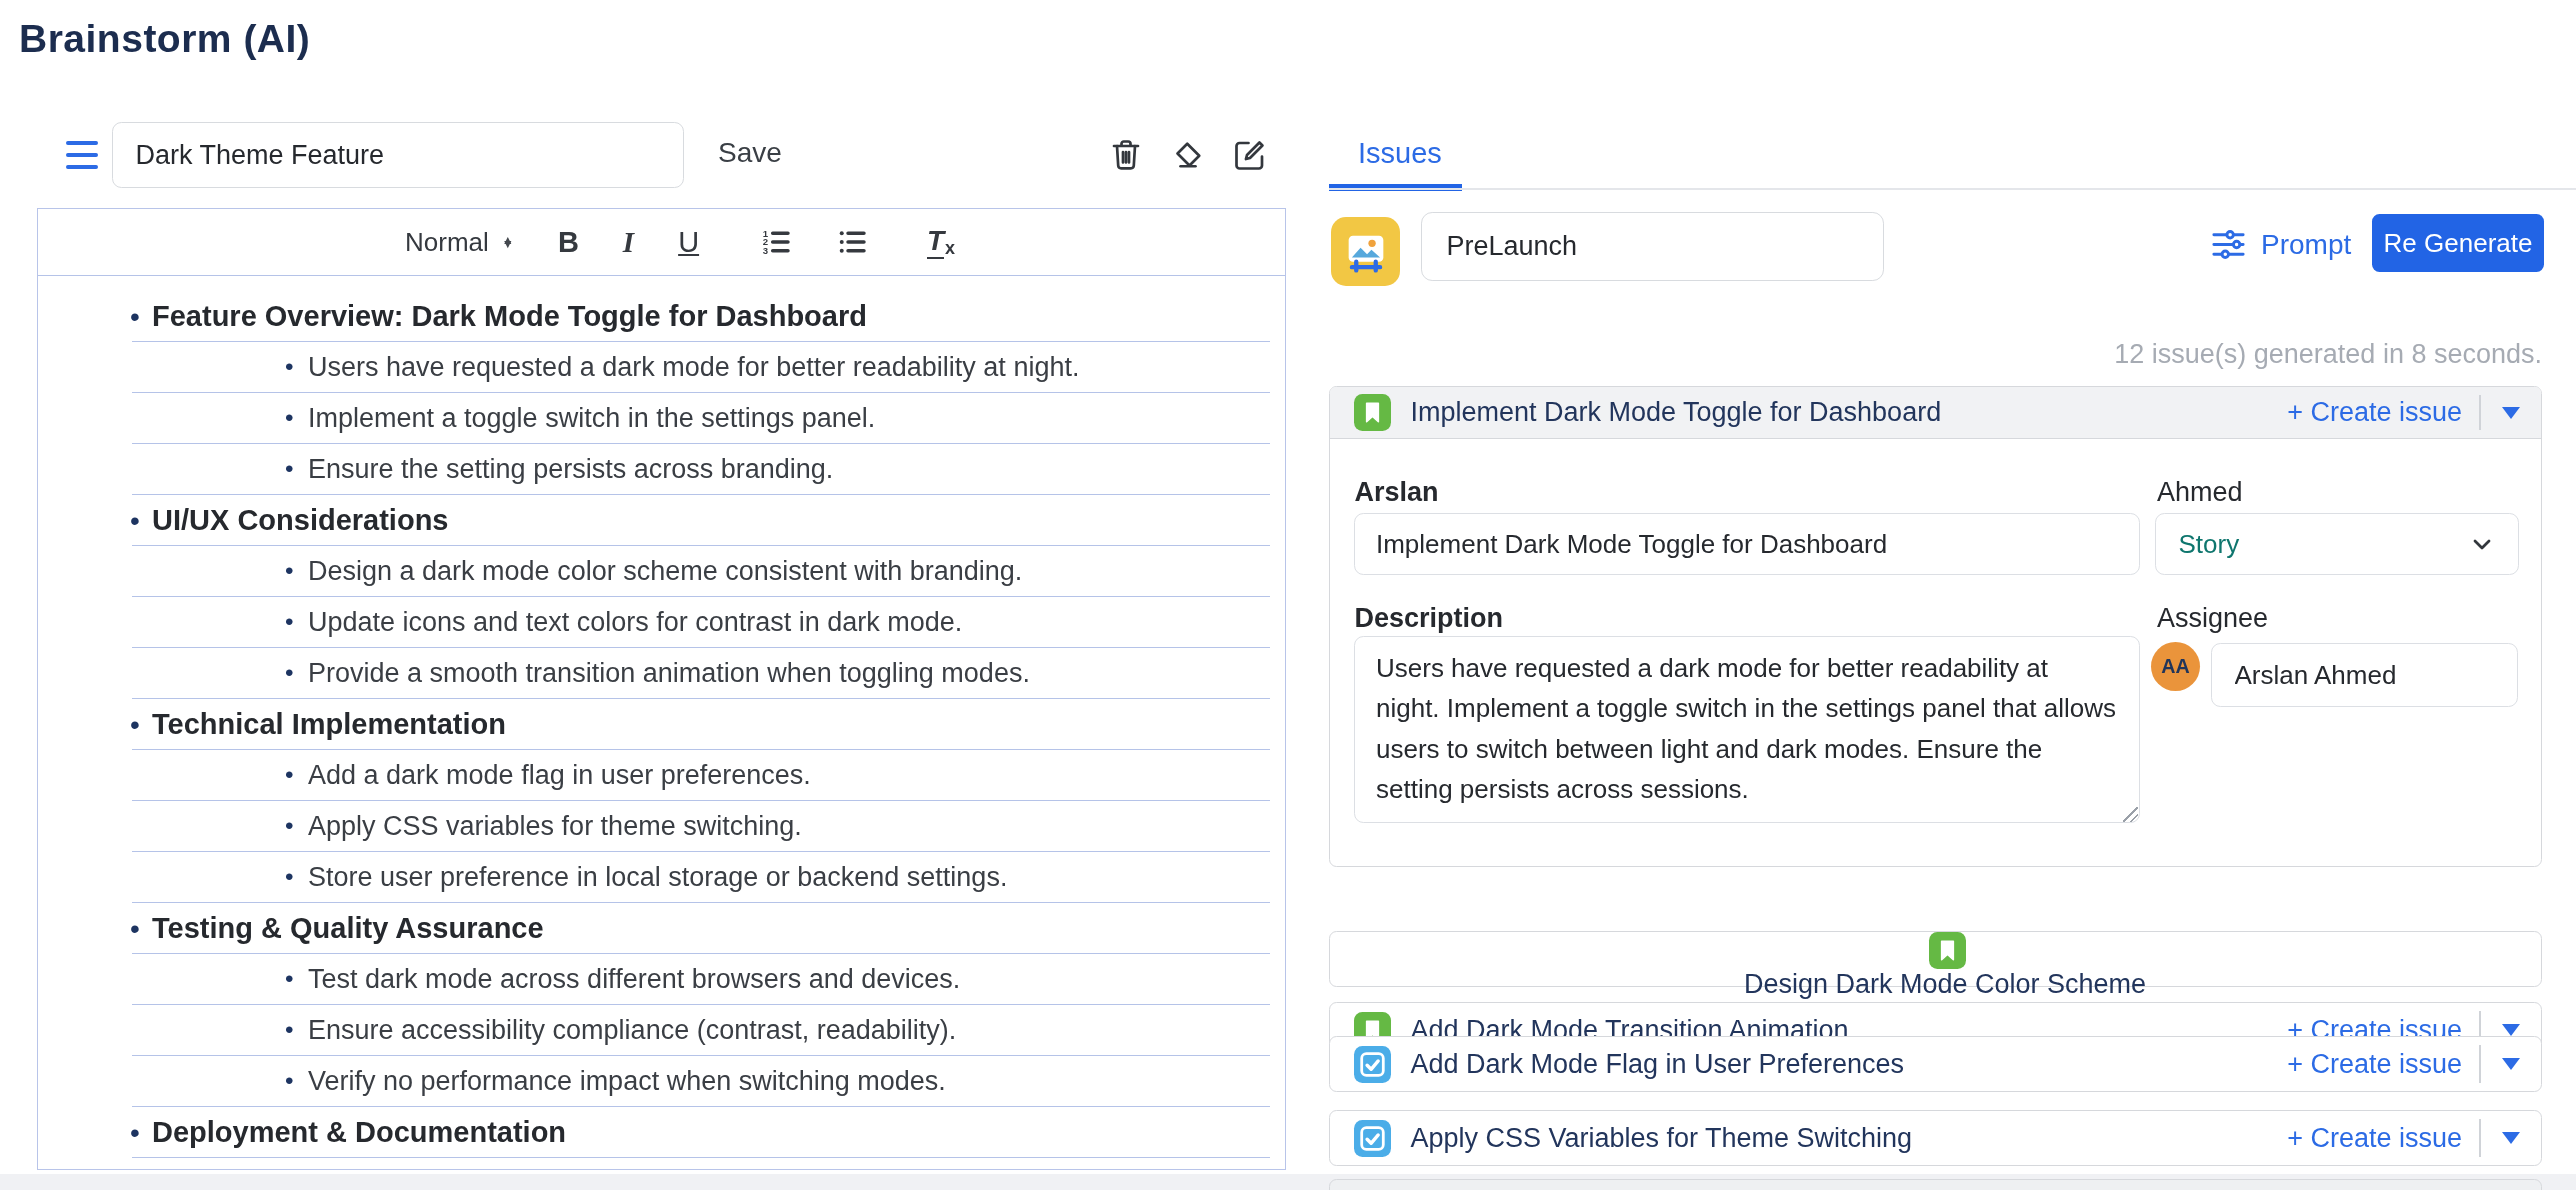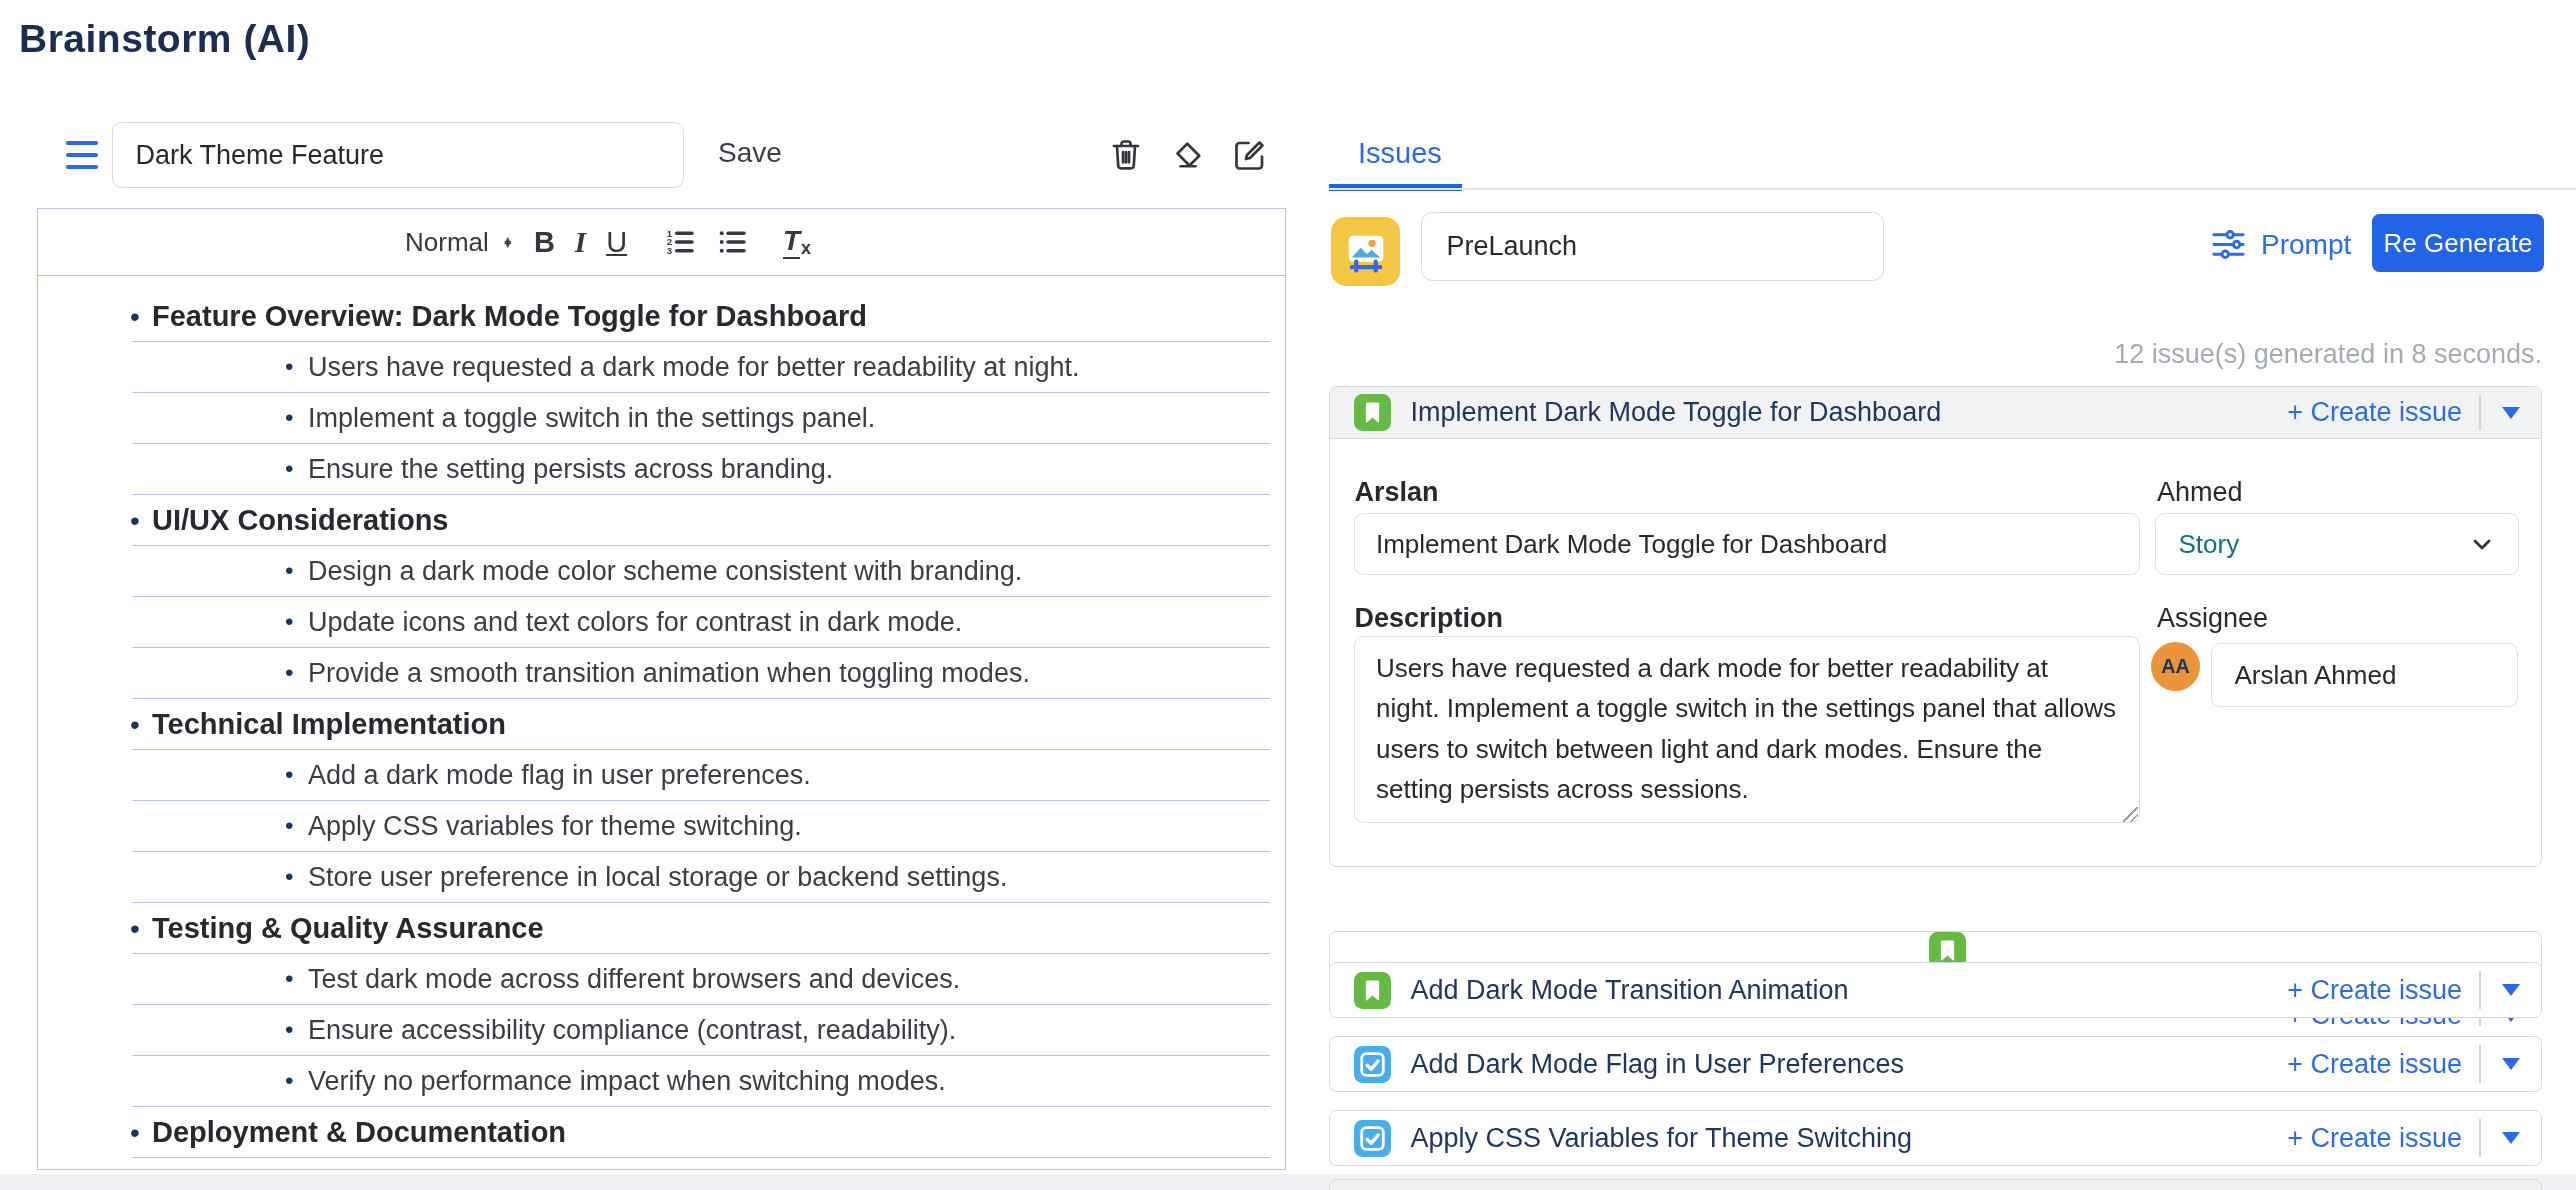--- a/index.html
+++ b/index.html
@@ -11,21 +11,21 @@
   .page-title { position:absolute; left:19px; top:17px; font-size:39px; font-weight:bold; color:#1c2d4f; letter-spacing:0.5px; }
   .hamburger { position:absolute; left:66px; top:141px; width:32px; height:28px; display:flex; flex-direction:column; justify-content:space-between; cursor:pointer; }
   .hamburger i { display:block; height:3.7px; border-radius:1.9px; background:#2c6be5; }
   .name-input { position:absolute; left:112px; top:122px; width:572px; height:66px; border:1.9px solid #d8dbdf; border-radius:9.4px; font-size:27px; padding:0 22.5px; color:#26292e; font-family:inherit; background:#fff; }
   .save-btn { position:absolute; left:718px; top:137px; font-size:28px; color:#3a3f45; background:none; border:none; cursor:pointer; font-family:inherit; }
   .doc-icons { position:absolute; left:1108px; top:137px; display:flex; gap:26px; color:#33373d; }
   .doc-icons svg { width:36px; height:36px; display:block; cursor:pointer; }
 
   
   .editor { position:absolute; left:37px; top:208px; width:1249px; height:962px; border:1.9px solid #b8c4e9; background:#fff; overflow:hidden; }
-  .ed-toolbar { position:absolute; left:0; top:0; width:100%; height:67px; border-bottom:1.9px solid #b5c3e8; display:flex; align-items:center; padding-left:367px; gap:20px; color:#35393f; }
+  .ed-toolbar { position:absolute; left:0; top:0; width:100%; height:67px; border-bottom:1.9px solid #b5c3e8; display:flex; align-items:center; padding-left:367px; gap:44px; color:#35393f; }
   .style-select { display:flex; align-items:center; gap:13px; font-size:26px; color:#35393f; cursor:pointer; }
   .updown { display:flex; flex-direction:column; line-height:0; font-size:12.2px; color:#44484e; gap:3.7px; }
   .tb-btn { background:none; border:none; cursor:pointer; font-family:inherit; color:#35393f; display:flex; align-items:center; }
   .tb-b { font-size:29px; font-weight:bold; }
   .tb-i { font-size:29px; font-style:italic; font-family:"Liberation Serif", serif; font-weight:bold; }
   .tb-u { font-size:29px; text-decoration:underline; }
   .tb-btn svg { width:32px; height:32px; display:block; }
   .tb-tx { font-size:28px; font-weight:bold; }
   .tb-tx .t { border-bottom:2.8px solid #35393f; font-style:italic; }
   .tb-tx .x { font-size:18px; position:relative; top:6.6px; left:0.9px; }
@@ -51,21 +51,21 @@
   .prompt-btn { position:absolute; left:2209px; top:225px; display:flex; align-items:center; gap:13px; background:none; border:none; cursor:pointer; color:#2c6be5; font-size:28px; font-family:inherit; }
   .prompt-btn svg { width:39px; height:39px; }
   .regen-btn { position:absolute; left:2372px; top:214px; width:172px; height:58px; background:#2264e5; color:#fff; border:none; border-radius:7.5px; font-size:26px; font-family:inherit; cursor:pointer; }
   .status-text { position:absolute; right:34px; top:339px; font-size:27px; color:#a6abb3; }
 
   
   .card, .issue-row { position:absolute; left:1329px; width:1213px; background:#fff; border:1.9px solid #d6d8dc; border-radius:7.5px; }
   .card { top:386px; height:481px; }
   .card-header { position:relative; height:52px; background:#f1f2f4; border-bottom:1.9px solid #d6d8dc; border-radius:5.6px 5.6px 0 0; display:flex; align-items:center; }
   .issue-row { height:56px; display:flex; align-items:center; }
-  .row-2 { top:931px;flex-direction:column; } .row-3 { top:962px; } .row-4 { top:1036px; } .row-5 { top:1110px; }
+  .row-2 { top:931px;flex-direction:column; } .row-3 { top:1002px; } .row-4 { top:1036px; } .row-5 { top:1110px; }
   .row-6 { top:1179px; height:37px; background:#eef0f2; }
   .type-icon { width:37px; height:37px; border-radius:8.4px; margin-left:24.4px; flex:0 0 auto; display:flex; align-items:center; justify-content:center; }
   .type-icon.story { background:#65b944; }
   .type-icon.task  { background:#4bade8; }
   .type-icon svg { width:37px; height:37px; display:block; }
   .issue-title { margin-left:19px; font-size:27px; color:#22355c; white-space:nowrap; }
   .create-wrap { position:absolute; right:0; top:0; height:100%; display:flex; align-items:center; }
   .issue-row .create-wrap { position:relative; margin-left:auto; height:100%; }
   .create-link { background:none; border:none; cursor:pointer; color:#2c6be5; font-size:27px; font-family:inherit; padding-right:17px; }
   .create-divider { width:1.9px; height:70%; background:#d0d3d8; }

